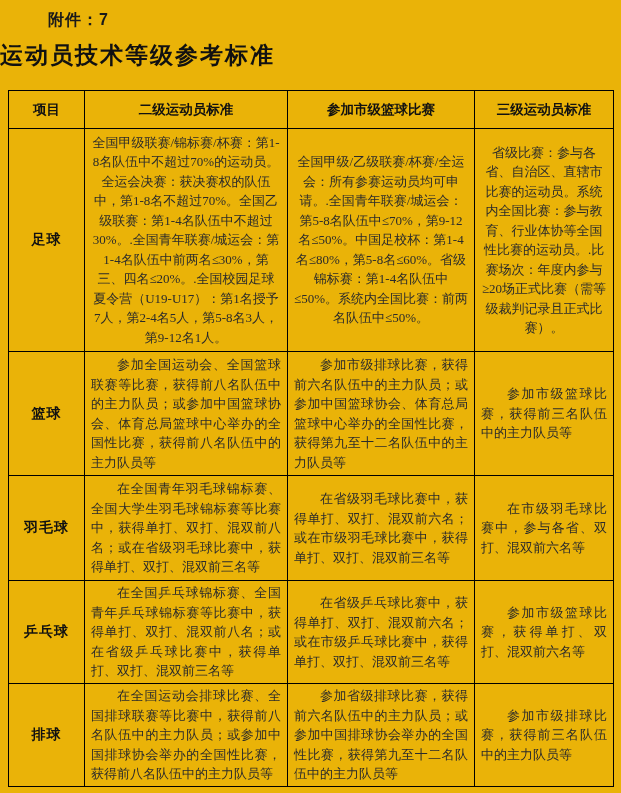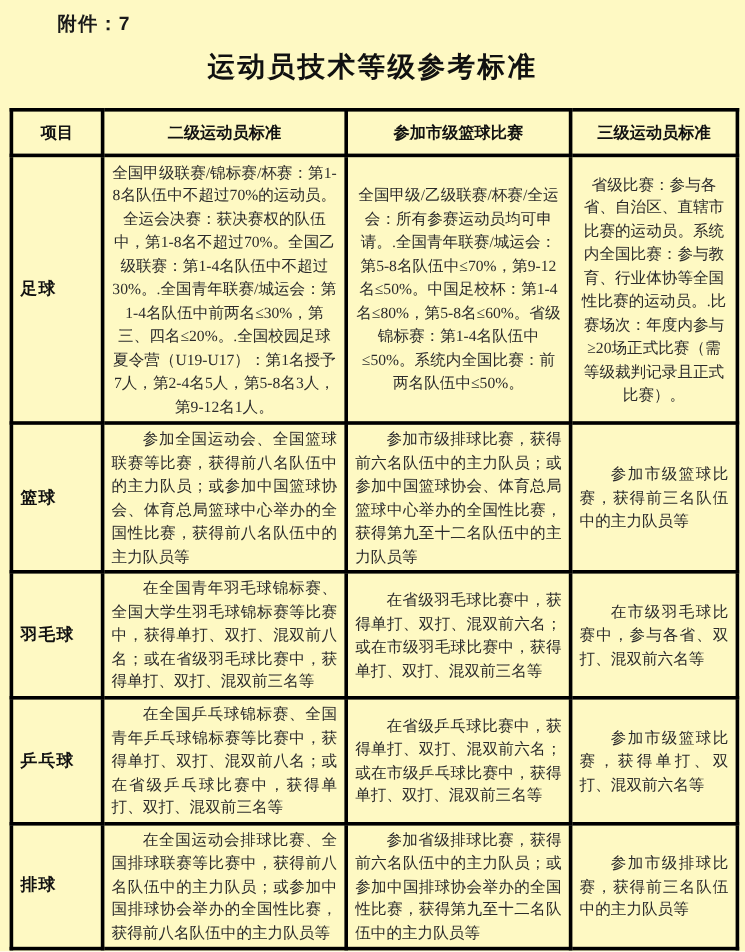--- a/index.html
+++ b/index.html
@@ -5,74 +5,74 @@
   html, body {
     margin: 0;
     padding: 0;
     background: #ffffff;
     font-family: "Liberation Serif", serif;
   }
   .page {
     position: relative;
     width: 621px;
     height: 793px;
-    background: #fef9c3;
+    background: #eab308;
     color: #222222;
     overflow: hidden;
   }
   .attachment-label {
     position: absolute;
     top: 10px;
     left: 48px;
     font-size: 16px;
     font-weight: bold;
     color: #1a1a1a;
     font-family: "Liberation Sans", sans-serif;
     letter-spacing: 1px;
   }
   .doc-title {
     position: absolute;
     top: 40px;
     left: 0;
     width: 100%;
-    text-align: center;
     font-size: 23px;
     font-weight: bold;
     color: #111111;
     font-family: "Liberation Sans", sans-serif;
     letter-spacing: 2px;
   }
   table.standards {
     position: absolute;
     top: 90px;
     left: 8px;
     width: 605px;
     border-collapse: collapse;
     table-layout: fixed;
   }
   table.standards td, table.standards th {
-    border: 3px solid #000000;
+    border: 1px solid #000000;
     vertical-align: middle;
     padding: 2px 6px;
     box-sizing: border-box;
     overflow: hidden;
   }
   table.standards th {
     font-family: "Liberation Sans", sans-serif;
     font-size: 13.5px;
     font-weight: bold;
     color: #111111;
     text-align: center;
     padding: 2px 2px;
   }
   .sport-cell {
     font-family: "Liberation Sans", sans-serif;
     font-size: 14px;
     font-weight: bold;
     color: #111111;
+    text-align: center;
     letter-spacing: 1px;
   }
   .std-cell {
     font-size: 13px;
     line-height: 19.5px;
     color: #2b2b2b;
   }
   .std-cell.center {
     text-align: center;
   }

